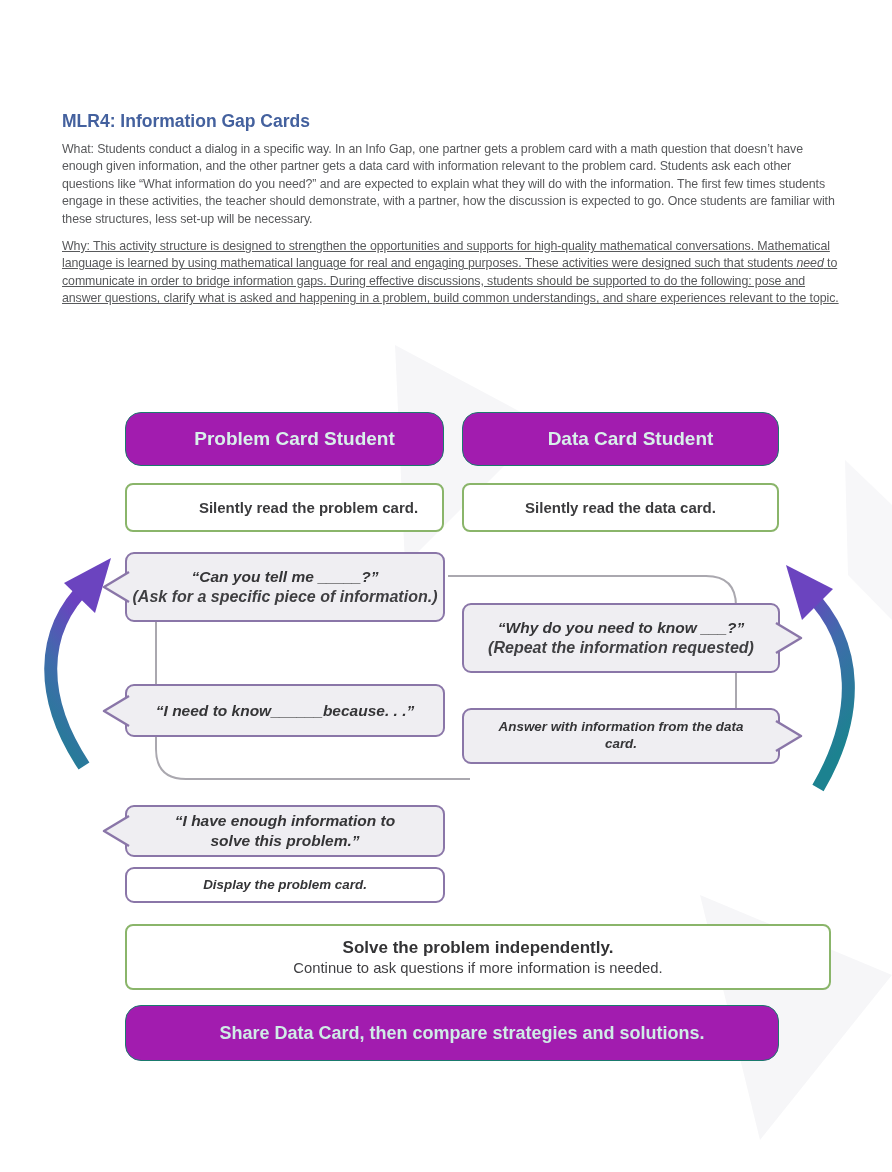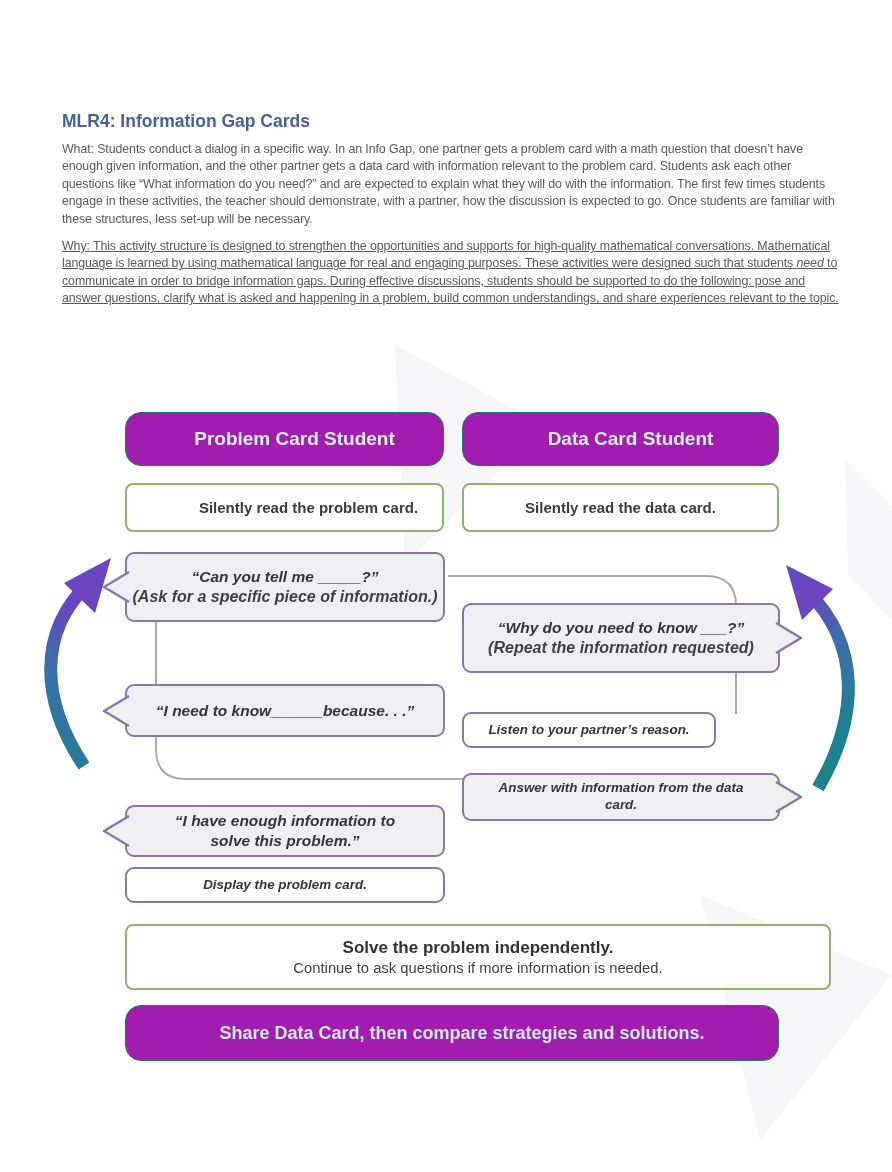--- a/index.html
+++ b/index.html
@@ -132,21 +132,21 @@
 <div class="abs purple-box fill-gray" style="left:125px; top:684px; width:320px; height:53px;">
   <svg class="tail tail-left" width="30" height="36" viewBox="0 0 30 36">
     <path d="M29,3 L4,18 L29,33" fill="#efeef2" stroke="#8a76a8" stroke-width="2.5" stroke-linejoin="round"></path>
   </svg>
   <div class="bub-main">“I need to know______because. . .”</div>
 </div>
 
 <div class="abs purple-box fill-white" style="left:462px; top:712px; width:254px; height:36px;text-align:right;">
   <div class="small-step">Listen to your partner’s reason.</div>
 </div>
-<div class="abs purple-box fill-gray" style="left:462px; top:773px; width:318px; height:48px;">
+<div class="abs purple-box fill-gray" style="left:462px; top:708px; width:318px; height:56px;">
   <svg class="tail tail-right" width="30" height="36" viewBox="0 0 30 36">
     <path d="M1,3 L26,18 L1,33" fill="#efeef2" stroke="#8a76a8" stroke-width="2.5" stroke-linejoin="round"></path>
   </svg>
   <div class="small-step">Answer with information from the data card.</div>
 </div>
 
 <div class="abs purple-box fill-gray" style="left:125px; top:805px; width:320px; height:52px; padding:0 30px;">
   <svg class="tail tail-left" width="30" height="36" viewBox="0 0 30 36">
     <path d="M29,3 L4,18 L29,33" fill="#efeef2" stroke="#8a76a8" stroke-width="2.5" stroke-linejoin="round"></path>
   </svg>

